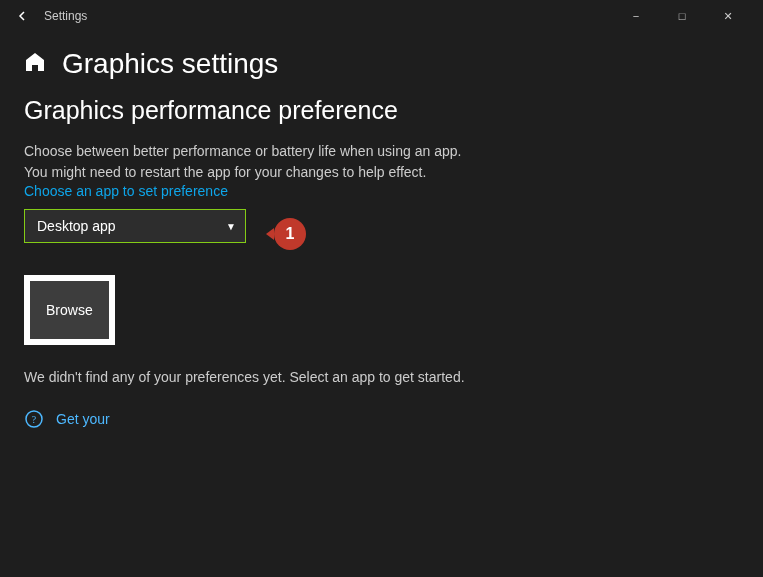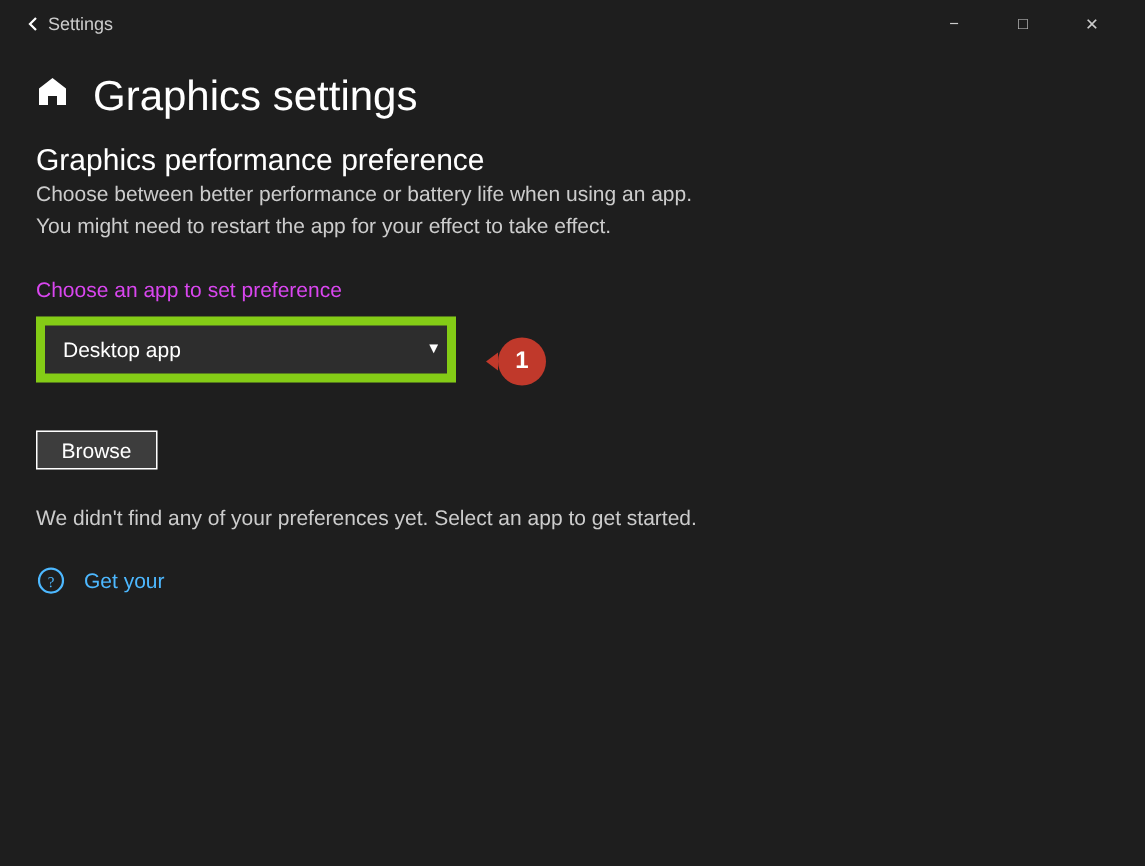--- a/index.html
+++ b/index.html
@@ -24,20 +24,21 @@
       align-items: center;
       justify-content: space-between;
       height: 32px;
       background-color: #1e1e1e;
       padding: 0 12px;
     }
 
     .titlebar-left {
       display: flex;
       align-items: center;
+      gap: 12px;
     }
 
     .titlebar-title {
       font-size: 12px;
       color: #cccccc;
     }
 
     .titlebar-controls {
       display: flex;
       align-items: center;
@@ -87,53 +88,53 @@
       border: none;
       color: #ffffff;
       cursor: pointer;
       font-size: 16px;
       padding: 4px;
       display: flex;
       align-items: center;
     }
 
     .section-heading {
-      font-size: 20px;
+      font-size: 25px;
       font-weight: 400;
       color: #ffffff;
+      margin-bottom: 16px;
     }
 
     .section-body {
       padding: 0 24px;
     }
 
     .description-text {
       color: #cccccc;
       font-size: 14px;
       line-height: 1.5;
-      margin-bottom: 24px;
     }
 
     .label-text {
-      color: #d946ef;
+      color: #0ea5e9;
       font-size: 14px;
       margin-bottom: 10px;
     }
 
     .dropdown-container {
       position: relative;
       display: inline-block;
       margin-bottom: 16px;
     }
 
     .dropdown-select {
-      width: 280px;
+      width: 222px;
       padding: 8px 32px 8px 12px;
       background-color: #2d2d2d;
-      border: 6px solid #84cc16;
+      border: 1px solid #84cc16;
       color: #ffffff;
       font-size: 14px;
       font-family: 'Segoe UI', sans-serif;
       cursor: pointer;
       appearance: none;
       -webkit-appearance: none;
       outline: none;
     }
 
     .dropdown-arrow {
@@ -169,24 +170,24 @@
       left: -8px;
       top: 50%;
       transform: translateY(-50%);
       border-width: 6px 8px 6px 0;
       border-style: solid;
       border-color: transparent #c0392b transparent transparent;
     }
 
     .browse-btn {
       display: inline-block;
-      padding: 4px 16px;
+      padding: 21px 16px;
       background-color: #3d3d3d;
       color: #ffffff;
-      border: 1px solid #ffffff;
+      border: 6px solid #ffffff;
       font-size: 14px;
       font-family: 'Segoe UI', sans-serif;
       cursor: pointer;
       margin-bottom: 24px;
     }
 
     .no-preferences-text {
       color: #cccccc;
       font-size: 14px;
     }
@@ -247,21 +248,21 @@
     </svg>
   </span>
   <h1 class="page-title">Graphics settings</h1>
 </div>
 
 <div class="main-content">
   <div class="section-body">
     <h2 class="section-heading">Graphics performance preference</h2>
     <p class="description-text">
       <span>Choose between better performance or battery life when using an app.</span><br>
-      <span>You might need to restart the app for your effect to take effect.</span>
+      <span>You might need to restart the app for your changes to help effect.</span>
     </p>
 
     <p class="label-text">Choose an app to set preference</p>
 
     <div style="position: relative; display: inline-block; margin-bottom: 16px;">
       <div class="dropdown-container">
         <select class="dropdown-select">
           <option>Desktop app</option>
           <option>Microsoft Store app</option>
         </select>

